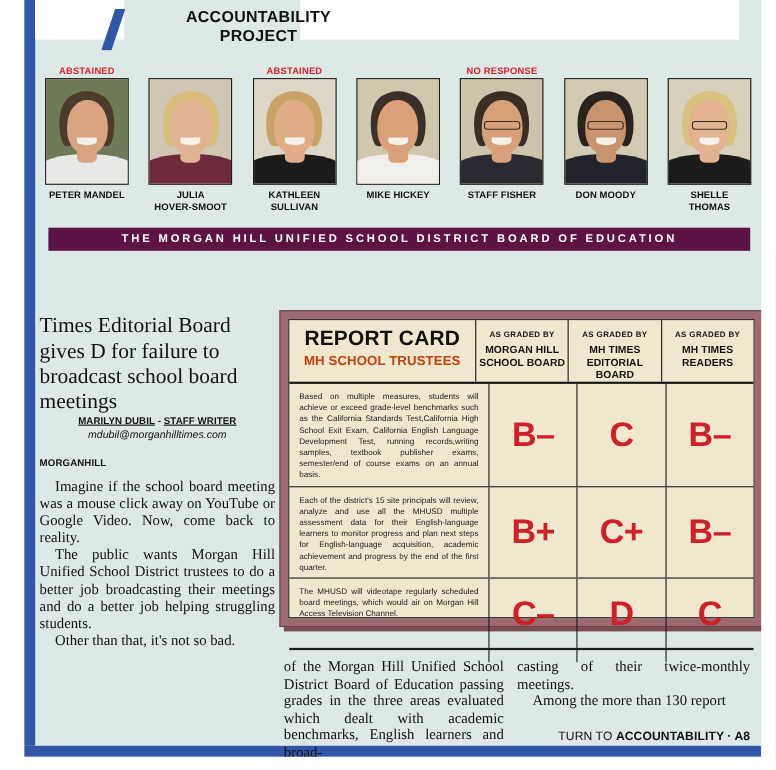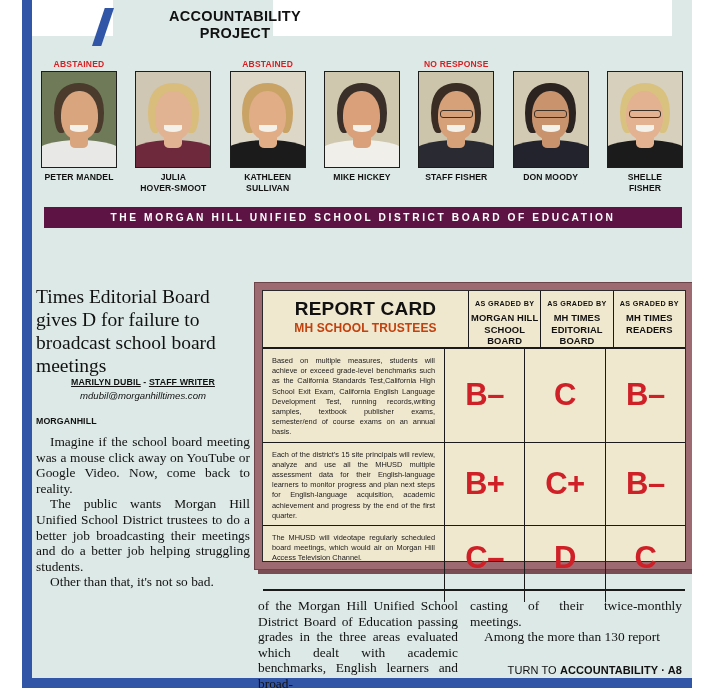--- a/index.html
+++ b/index.html
@@ -243,21 +243,21 @@
     display: flex;
     flex-direction: column;
   }
   .rc-head {
     display: flex;
     height: 58px;
     border-bottom: 2px solid #1a1a1a;
     flex-shrink: 0;
   }
   .rc-head-title {
-    width: 206px;
+    width: 170px;
     border-right: 1px solid #1a1a1a;
     text-align: center;
     padding-top: 7px;
   }
   .rc-head-title .t1 {
     font-size: 19px; font-weight: bold; color: #111111; letter-spacing: 0.2px;
     line-height: 22px;
   }
   .rc-head-title .t2 {
     font-size: 12px; font-weight: bold; color: #c2410c; letter-spacing: 0.1px;
@@ -459,21 +459,21 @@
           <div class="shoulders" style="background:#1b1b1b"></div>
           <div class="neck" style="background:#e3b291"></div>
           <div class="hair" style="background:#d9c27f"></div>
           <div class="hair-side-l" style="background:#d9c27f"></div>
           <div class="hair-side-r" style="background:#d9c27f"></div>
           <div class="head" style="background:#e3b291"></div>
           <div class="glasses"></div>
           <div class="smile"></div>
         </div>
         <div class="pname">SHELLE
-FISHER</div>
+THOMAS</div>
       </div>
     </div>
 
   <div class="banner">THE MORGAN HILL UNIFIED SCHOOL DISTRICT BOARD OF EDUCATION</div>
 
 
   <div class="deck">Times Editorial Board gives D for failure to broadcast school board meetings</div>
 
   <div class="byline">
     <span class="writer">MARILYN DUBIL</span><span> - </span><span class="role">STAFF WRITER</span>

